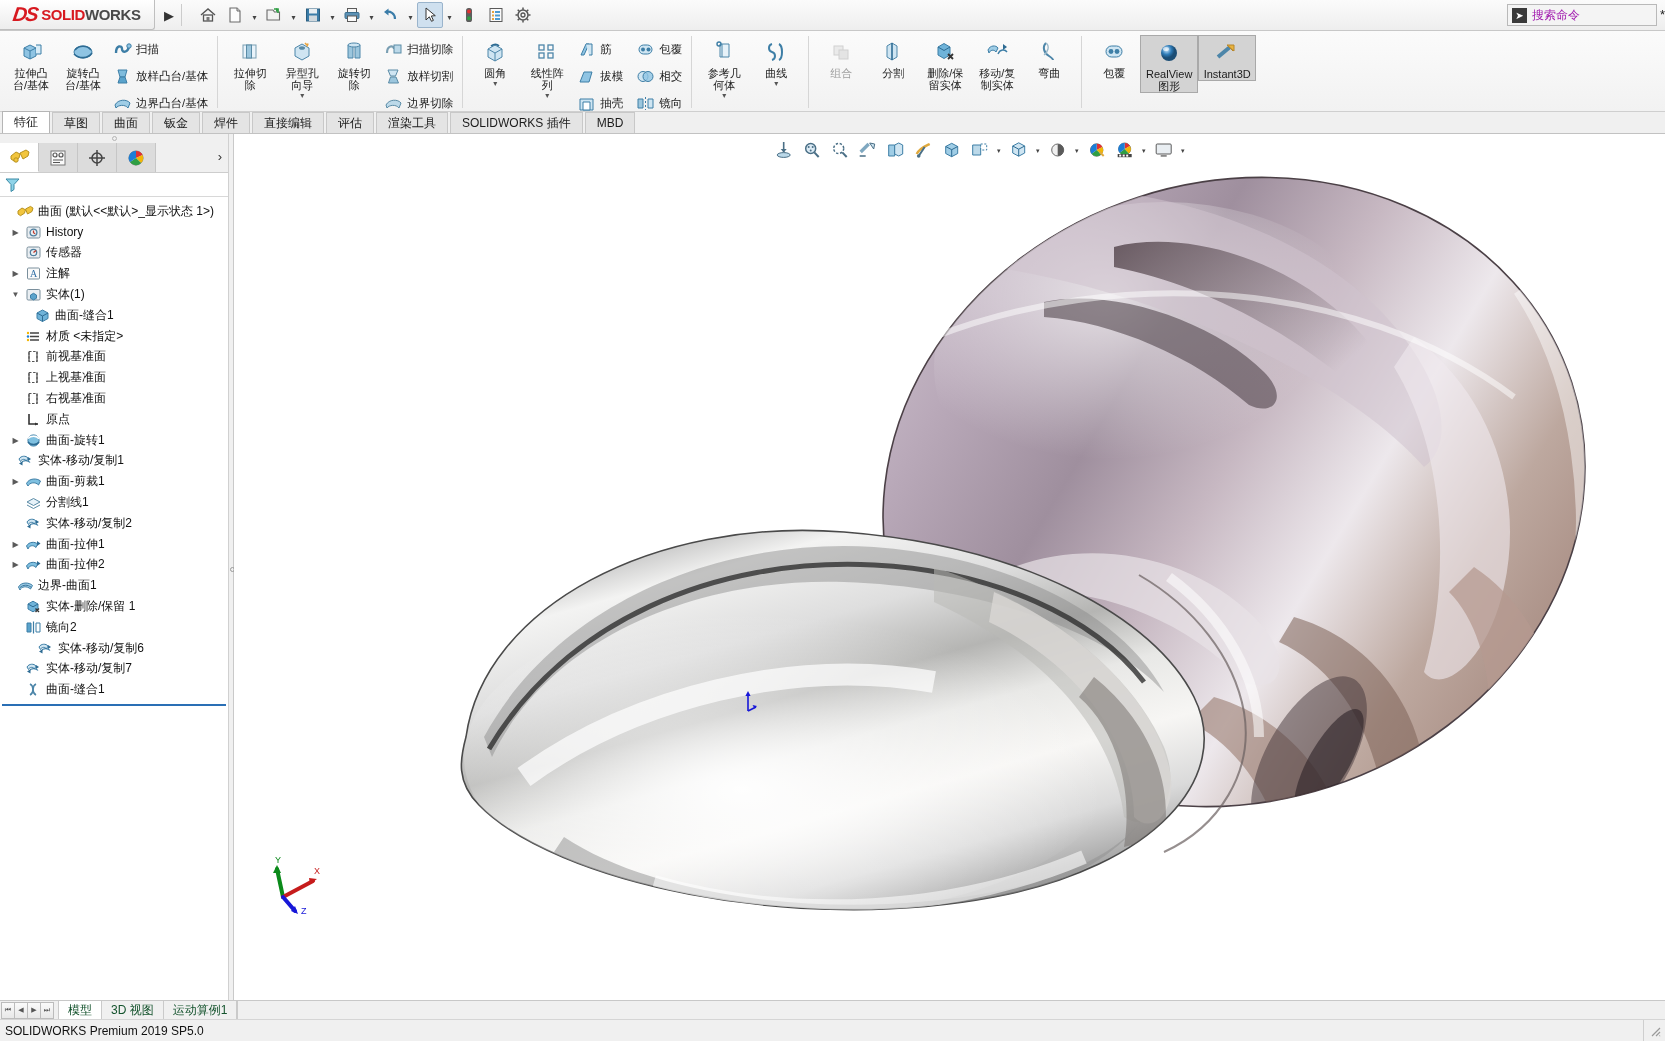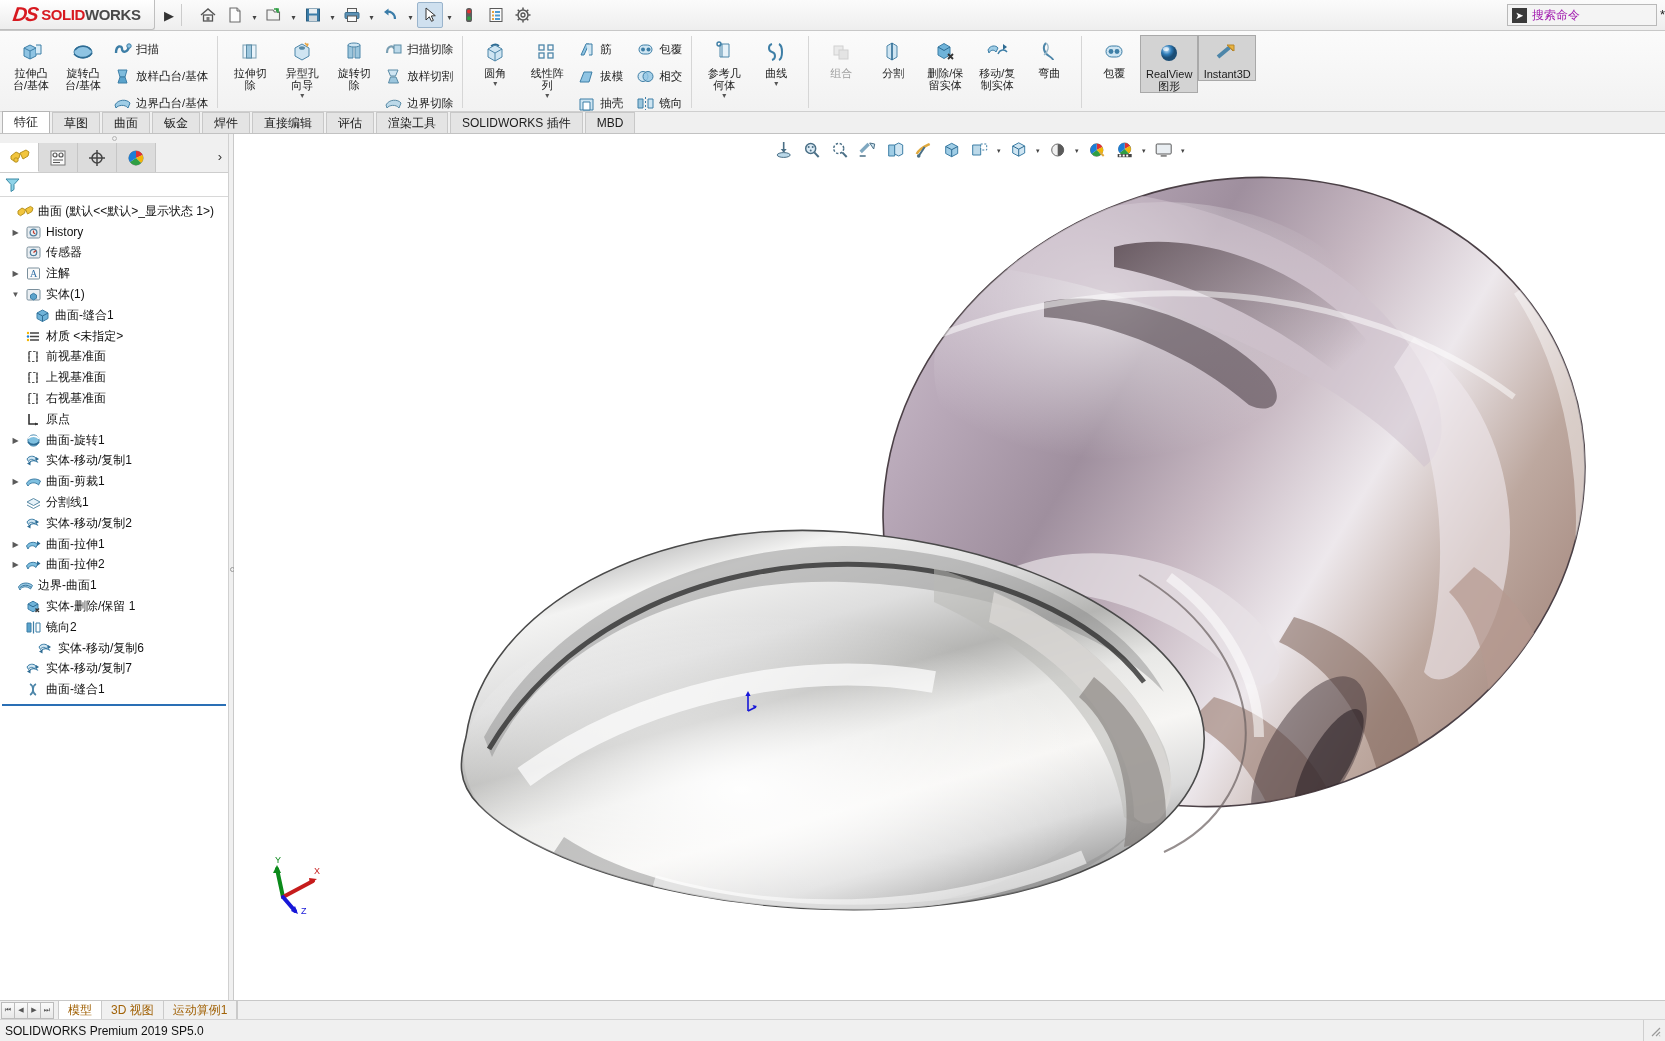--- a/index.html
+++ b/index.html
@@ -86,21 +86,21 @@
   .model-wrap{position:absolute;inset:0;}
   .triad{position:absolute;left:27px;bottom:85px;width:60px;height:60px;}
   .origin-mark{position:absolute;left:506px;top:555px;width:18px;height:24px;}
 
   
   .bottombar{height:19px;background:#f0f0f0;border-top:1px solid #c8c8c8;display:flex;align-items:stretch;flex:0 0 19px;}
   .navbtns{display:flex;align-items:center;padding-left:1px;}
   .navb{width:14px;height:17px;border:1px solid #bcbcbc;background:linear-gradient(#fafafa,#e8e8e8);
     display:flex;align-items:center;justify-content:center;font-size:7px;color:#555;margin-right:-1px;}
   .btabs{display:flex;align-items:stretch;margin-left:5px;}
-  .btab{padding:0 9px;display:flex;align-items:center;font-size:12px;border-right:1px solid #cacaca;color:#a16207;}
+  .btab{padding:0 9px;display:flex;align-items:center;font-size:12px;border-right:1px solid #cacaca;color:#14532d;}
   .btab.active{background:#ffffff;font-weight:normal;}
   .btab.first{border-left:1px solid #cacaca;}
   .bfill{flex:1;border-left:1px solid #cacaca;}
   .statusbar{height:22px;background:#f0f0f0;border-top:1px solid #d5d5d5;display:flex;align-items:center;
     padding-left:5px;font-size:12px;color:#111;flex:0 0 22px;}
   .status-right{margin-left:auto;width:22px;height:21px;border-left:1px solid #cfcfcf;display:flex;align-items:center;justify-content:center;}
 </style>
 </head>
 <body>
 
@@ -751,21 +751,21 @@
           <span class="ticon">
               <svg width="17" height="15" viewBox="0 0 17 15">
                 <circle cx="8.5" cy="7.5" r="5.6" fill="#7fc0e0" stroke="#3d7ea6"></circle>
                 <path d="M3 5.5 C6 2.5 12 2.5 14 6" fill="none" stroke="#fff" stroke-width="1.5"></path>
                 <path d="M3 9 C6 12.5 12 12 14 9" fill="none" stroke="#2d6b93" stroke-width="1.4"></path>
               </svg>
             </span>
           <span class="tlabel">曲面-旋转1</span>
         </div>
 
-        <div class="trow" style="padding-left:8px">
+        <div class="trow" style="">
           <span class="tarrow"></span>
           <span class="ticon">
               <svg width="17" height="15" viewBox="0 0 17 15">
                 <path d="M2 6 C4 2.5 9 2.5 11 5 L9.5 8 C8 5.5 4.5 6 3.5 8.5z" fill="#cfe5f2" stroke="#3d7ea6"></path>
                 <path d="M4 10 C6 7 11 7 13 9.5" fill="none" stroke="#3d7ea6" stroke-width="1.2"></path>
                 <path d="M11 4 l3 2 -3 2z" fill="#2d6b93"></path>
                 <path d="M5.5 12.5 l-3.5 -2 3.5 -2z" fill="#2d6b93"></path>
               </svg>
             </span>
           <span class="tlabel">实体-移动/复制1</span>

